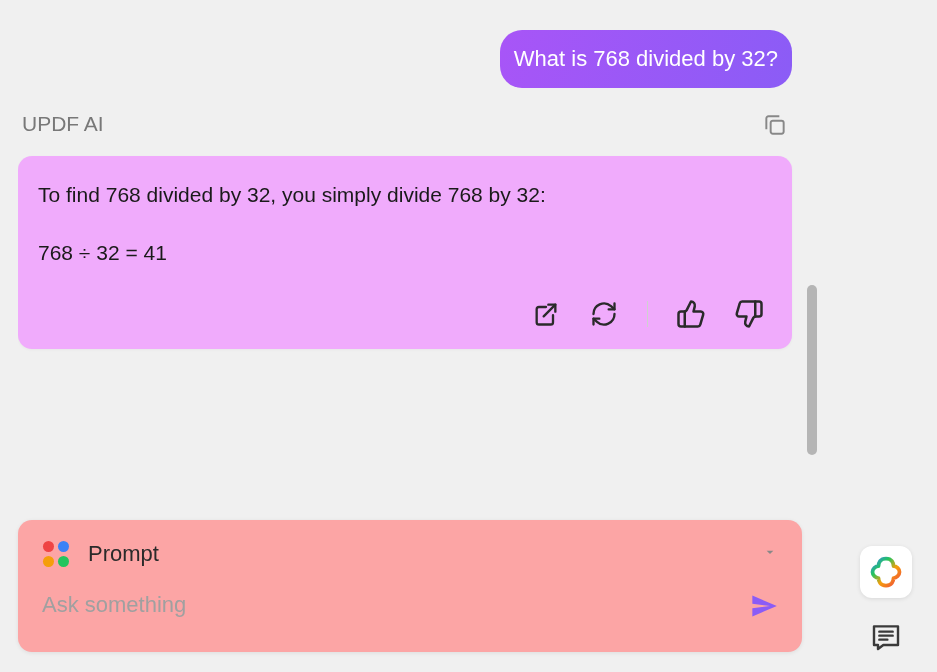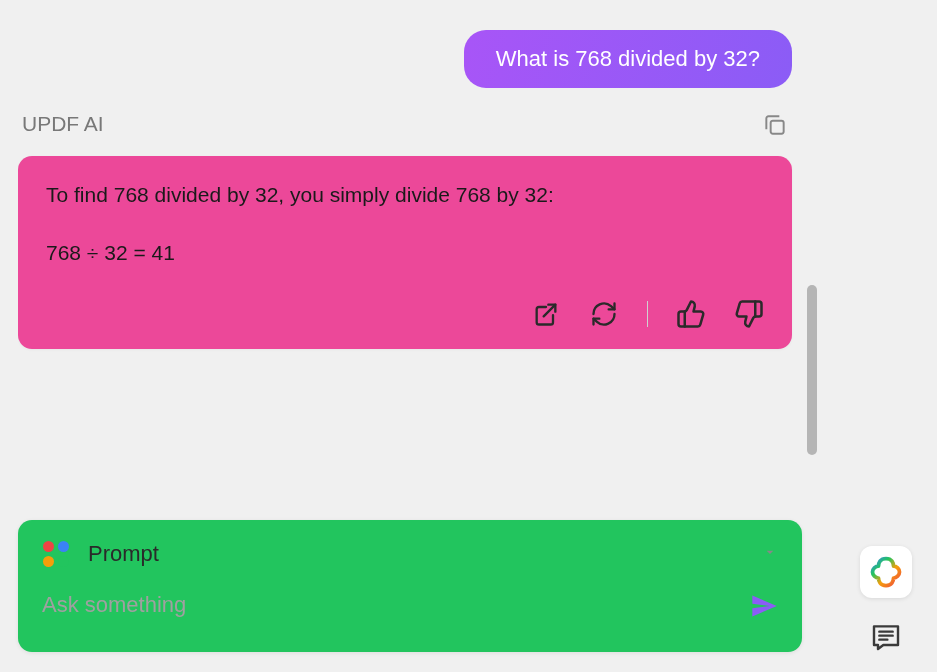--- a/index.html
+++ b/index.html
@@ -24,21 +24,21 @@
       flex-direction: column;
     }
     .messages-area {
       flex: 1;
       overflow-y: auto;
       padding-right: 10px;
     }
     .user-bubble {
       background: linear-gradient(105deg, #a855f7 0%, #8b5cf6 100%);
       color: white;
-      padding: 16px 32px;
+      padding: 16px 14px;
       border-radius: 22px;
       font-size: 22px;
       max-width: 420px;
       margin-left: auto;
       margin-right: 0;
       margin-top: 10px;
       margin-bottom: 24px;
       display: inline-block;
       float: right;
       clear: both;
@@ -56,23 +56,23 @@
       color: #787878;
       font-size: 21px;
       font-weight: 400;
     }
     .copy-icon {
       width: 26px;
       height: 26px;
       cursor: pointer;
     }
     .ai-response {
-      background: #ec4899;
+      background: #f0abfc;
       border-radius: 14px;
-      padding: 24px 28px 20px 28px;
+      padding: 24px 28px 20px 20px;
       font-size: 21px;
       color: #1a1a1a;
       line-height: 1.45;
       margin-bottom: 20px;
       box-shadow: 0 1px 3px rgba(0,0,0,0.04);
     }
     .ai-response p {
       margin-bottom: 28px;
     }
     .ai-response p:last-of-type {
@@ -92,21 +92,21 @@
       display: flex;
       align-items: center;
       justify-content: center;
     }
     .divider {
       width: 1px;
       height: 26px;
       background: #d0d0d0;
     }
     .input-section {
-      background: #22c55e;
+      background: #fca5a5;
       border-radius: 14px;
       box-shadow: 0 1px 4px rgba(0,0,0,0.08);
       overflow: hidden;
     }
     .prompt-header {
       display: flex;
       align-items: center;
       justify-content: space-between;
       padding: 20px 24px 16px 24px;
       cursor: pointer;

